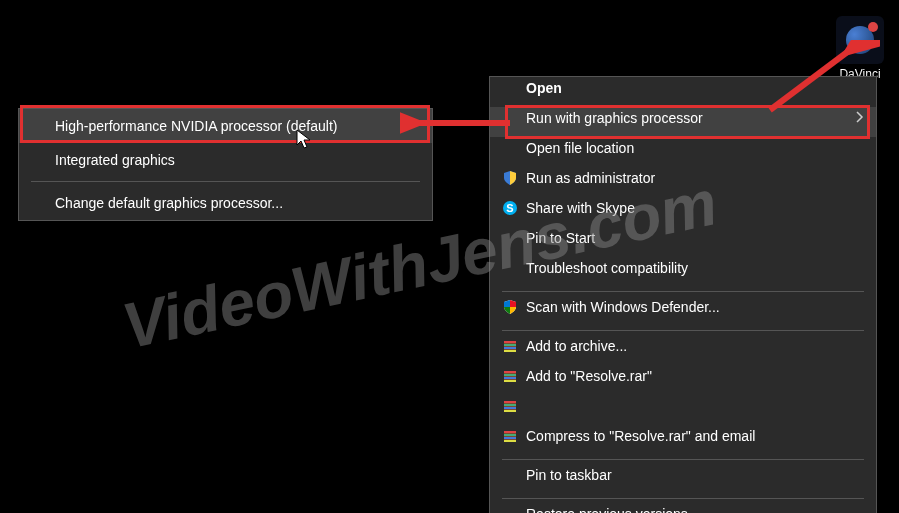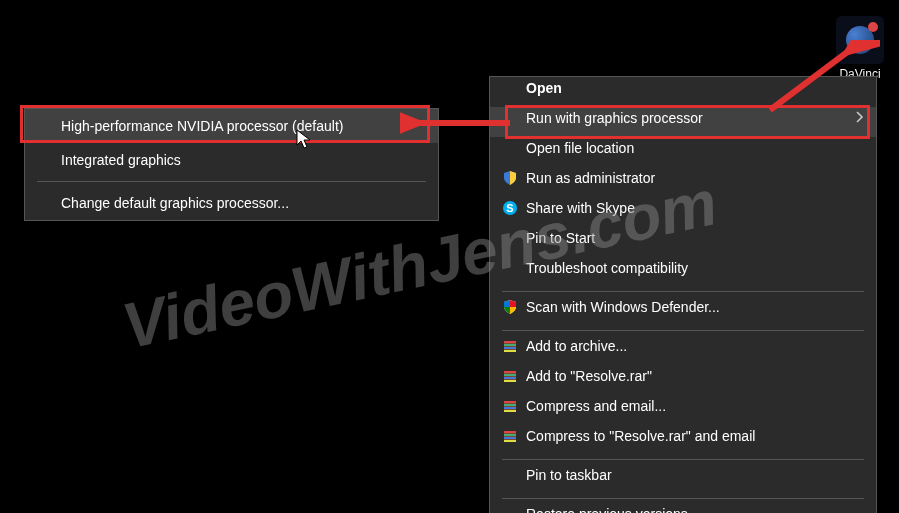--- a/index.html
+++ b/index.html
@@ -61,21 +61,21 @@
       border: 1px solid #555;
       box-shadow: 2px 2px 8px rgba(0,0,0,0.5);
     }
     .main-menu {
       top: 76px;
       left: 489px;
       width: 388px;
     }
     .sub-menu {
       top: 108px;
-      left: 24px;
+      left: 18px;
       width: 415px;
     }
     .menu-item {
       display: flex;
       align-items: center;
       height: 30px;
       padding: 0 12px 8px 8px;
       cursor: default;
       position: relative;
     }
@@ -248,21 +248,20 @@
   <div class="menu-item">
     <span class="icon-slot archive-icon">
       <svg width="16" height="16" viewBox="0 0 16 16">
           <rect x="2" y="3" width="12" height="11" fill="#7a4a2a"></rect>
           <rect x="2" y="3" width="12" height="2" fill="#d44"></rect>
           <rect x="2" y="6" width="12" height="2" fill="#4a7"></rect>
           <rect x="2" y="9" width="12" height="2" fill="#47d"></rect>
           <rect x="2" y="12" width="12" height="2" fill="#dd4"></rect>
         </svg>
     </span>
-    <span class="label">Compress and email...</span>
   </div>
   <div class="menu-item">
     <span class="icon-slot archive-icon">
       <svg width="16" height="16" viewBox="0 0 16 16">
           <rect x="2" y="3" width="12" height="11" fill="#7a4a2a"></rect>
           <rect x="2" y="3" width="12" height="2" fill="#d44"></rect>
           <rect x="2" y="6" width="12" height="2" fill="#4a7"></rect>
           <rect x="2" y="9" width="12" height="2" fill="#47d"></rect>
           <rect x="2" y="12" width="12" height="2" fill="#dd4"></rect>
         </svg>

